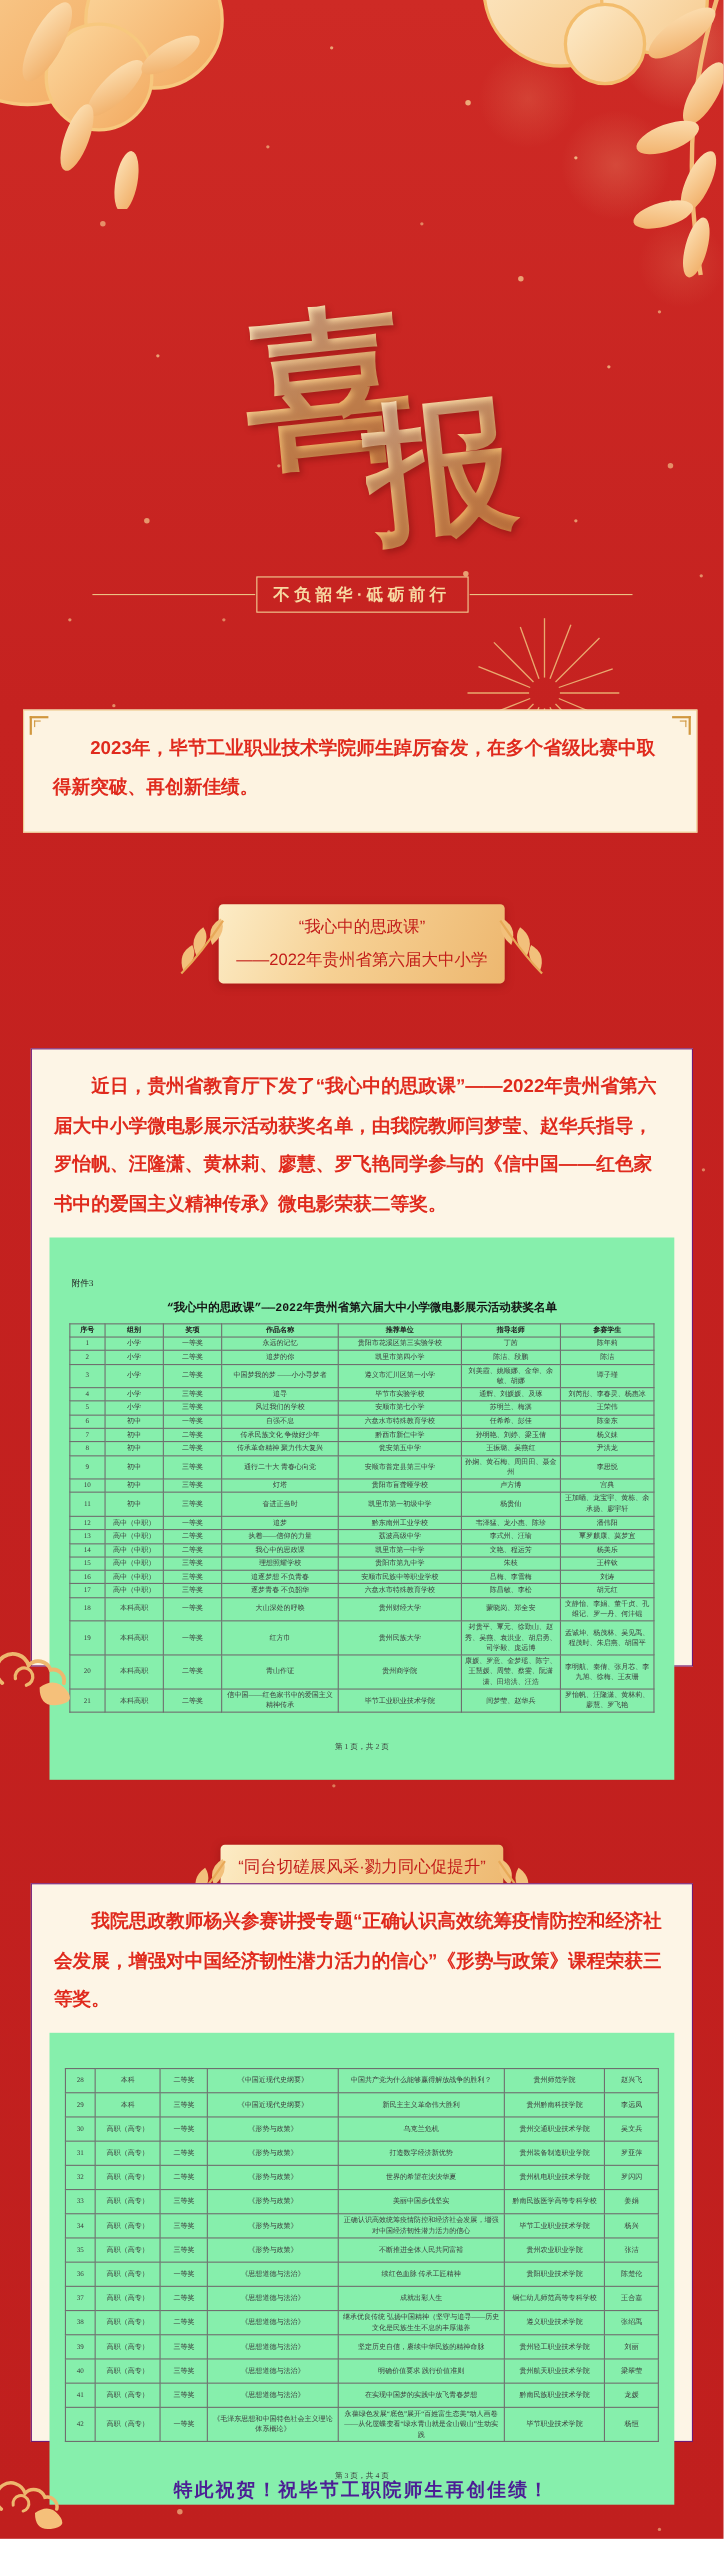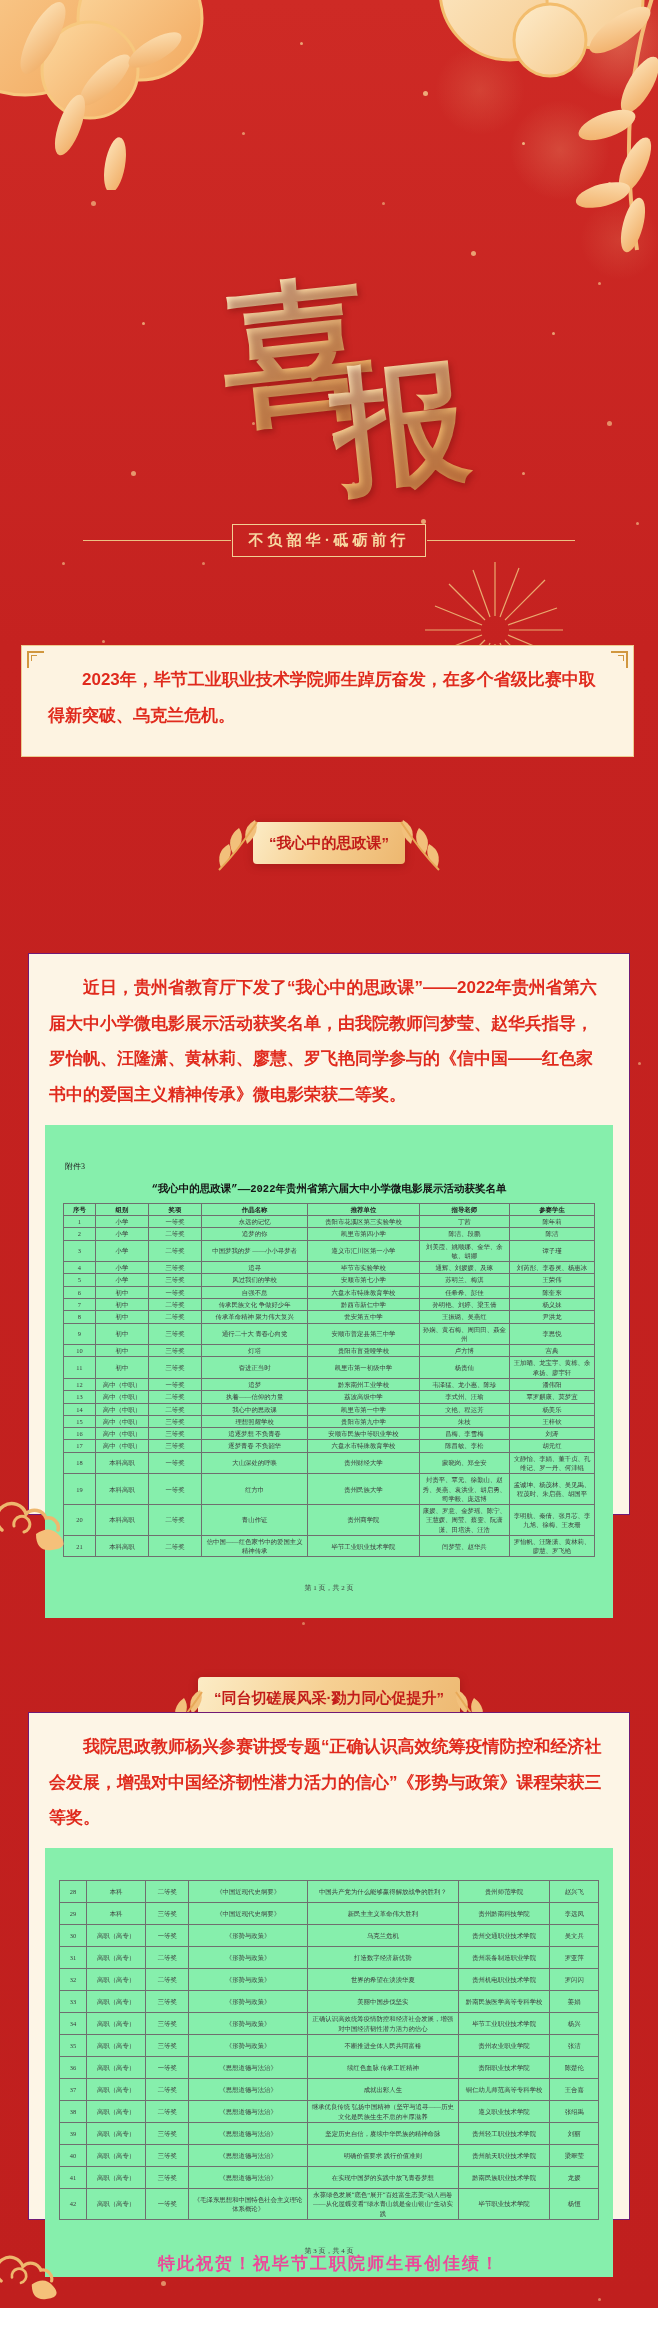--- a/index.html
+++ b/index.html
@@ -41,41 +41,41 @@
   
   .hero-char { position:absolute; font-family:"DejaVu Serif", serif; font-weight:700;
     color:#f2bc72;
     background:linear-gradient(155deg,#fde8bf 12%,#f3bd73 55%,#ea9f52 92%);
     -webkit-background-clip:text; background-clip:text; -webkit-text-fill-color:transparent;
     text-shadow:2px 3px 6px rgba(90,10,5,.35); z-index:1; }
   .hero-xi  { left:222px; top:252px; font-size:152px; transform:rotate(-6deg); }
   .hero-bao { left:332px; top:336px; font-size:136px; transform:rotate(-6deg); }
 
   
-  .banner { position:absolute; left:0; top:524px; width:658px; display:flex; align-items:center; justify-content:center; z-index:1;font-family:Liberation Serif, serif; }
+  .banner { position:absolute; left:0; top:524px; width:658px; display:flex; align-items:center; justify-content:center; z-index:1; }
   .banner .h-line { width:148px; height:1px; background:#ecc183; }
   .banner .label { margin:0 1px; border:1px solid #f2cf94; padding:6px 15px; color:#f7d9a2;
     font-size:15px; font-weight:700; letter-spacing:4px; white-space:nowrap; }
 
   
   .intro-box { position:absolute; left:21px; top:645px; width:613px; height:112px; box-sizing:border-box;
     background:#fdf3e1; border:1px solid #eecb90; padding:16px 26px 0; z-index:2; }
   .corner { position:absolute; width:15px; height:15px; }
   .corner.tl { left:5px; top:5px; border-top:2px solid #d1973f; border-left:2px solid #d1973f; }
   .corner.tr { right:5px; top:5px; border-top:2px solid #d1973f; border-right:2px solid #d1973f; }
   .corner::after { content:""; position:absolute; width:5px; height:5px; border:1.5px solid #d1973f; }
   .corner.tl::after { left:2px; top:2px; border-right:none; border-bottom:none; }
   .corner.tr::after { right:2px; top:2px; border-left:none; border-bottom:none; }
 
   .red-text { color:#e02a1d; font-weight:700; font-size:17px; line-height:2.1; text-indent:2em; margin:0; }
 
   
   .section-title { position:absolute; left:50%; transform:translateX(-50%);
     background:linear-gradient(115deg,#fcecc6 0%,#f6d093 45%,#edb76f 100%);
-    border-radius:4px; text-align:center; color:#c21c19; font-weight:700; font-size:15px;
+    border-radius:4px; text-align:center; color:#c21c19; font-weight:400; font-size:15px;
     padding:6px 16px; z-index:2; box-shadow:0 2px 8px rgba(110,15,8,.35); }
   .section-title .t-line { line-height:30px; white-space:nowrap; }
   .st1 { top:822px; }
   .st2 { top:1651px;margin-top:26px; }
   .laurel { position:absolute; top:50%; width:46px; height:58px; }
   .laurel.left  { left:-40px; transform:translateY(-50%); }
   .laurel.right { right:-40px; transform:translateY(-50%) scaleX(-1); }
 
   
   .content-box { position:absolute; left:28px; width:602px; box-sizing:border-box;
@@ -92,21 +92,21 @@
   table.award { width:100%; border-collapse:collapse; table-layout:fixed; }
   .award th, .award td { border:1px solid #6f6f6f; font-size:6.4px; line-height:1.45; padding:1px 2px;
     text-align:center; vertical-align:middle; word-break:break-all; font-weight:400; color:#3c3c3c; }
   .award th { font-weight:700; color:#222; }
   .doc2 .award td { height:19px; }
   .page-num { text-align:center; font-size:7px; margin-top:26px; color:#3c3c3c; }
   .doc2 .page-num { }
 
   
   .footer-line { position:absolute; left:0; top:2252px; width:658px; text-align:center;
-    color:#ec4899; font-size:17px; font-weight:700; letter-spacing:2px; z-index:2; }
+    color:#4c1d95; font-size:17px; font-weight:700; letter-spacing:2px; z-index:2; }
 
   .cl1 { left:-6px; top:1486px; z-index:3; }
   .cl2 { left:-6px; top:2240px; z-index:3; }
 </style>
 </head>
 <body>
 
 <div class="poster">
   <div class="red-bg"></div>
   <div class="sparkles"></div>
@@ -196,33 +196,34 @@
           <line x1="13" y1="5" x2="58" y2="24"></line>
         <line x1="-5" y1="13" x2="-20" y2="48"></line>
           <line x1="5" y1="13" x2="22" y2="50"></line>
       </g>
     </g>
   </svg>
 
   <section class="intro-box">
     <span class="corner tl"></span>
     <span class="corner tr"></span>
-    <p class="red-text">2023年，毕节工业职业技术学院师生踔厉奋发，在多个省级比赛中取得新突破、乌克兰危机。</p>
+    <p class="red-text">2023年，毕节工业职业技术学院师生踔厉奋发，在多个省级比赛中取得新突破、再创新佳绩。</p>
   </section>
 
   <div class="section-title st1">
     <svg class="laurel left" viewBox="0 0 46 58">
       <g fill="#f2c07b">
           <path d="M8 54 Q2 38 16 30 Q22 42 8 54Z"></path>
           <path d="M20 40 Q12 24 26 14 Q34 26 20 40Z"></path>
           <path d="M34 30 Q28 14 42 6 Q48 18 34 30Z"></path>
         </g>
       <path d="M6 56 Q24 38 44 8" fill="none" stroke="#e8a958" stroke-width="2"></path>
     </svg>
     <div class="t-line">“我心中的思政课”</div>
+    <div class="t-line">——2022年贵州省第六届大中小学</div>
     <svg class="laurel right" viewBox="0 0 46 58">
       <g fill="#f2c07b">
           <path d="M8 54 Q2 38 16 30 Q22 42 8 54Z"></path>
           <path d="M20 40 Q12 24 26 14 Q34 26 20 40Z"></path>
           <path d="M34 30 Q28 14 42 6 Q48 18 34 30Z"></path>
         </g>
       <path d="M6 56 Q24 38 44 8" fill="none" stroke="#e8a958" stroke-width="2"></path>
     </svg>
   </div>
 

